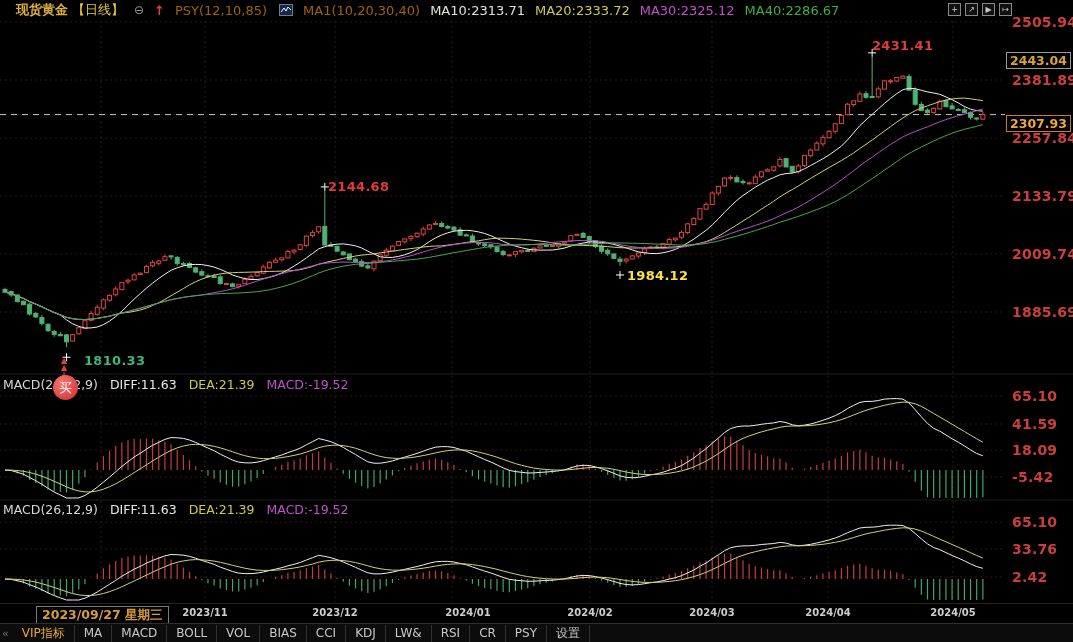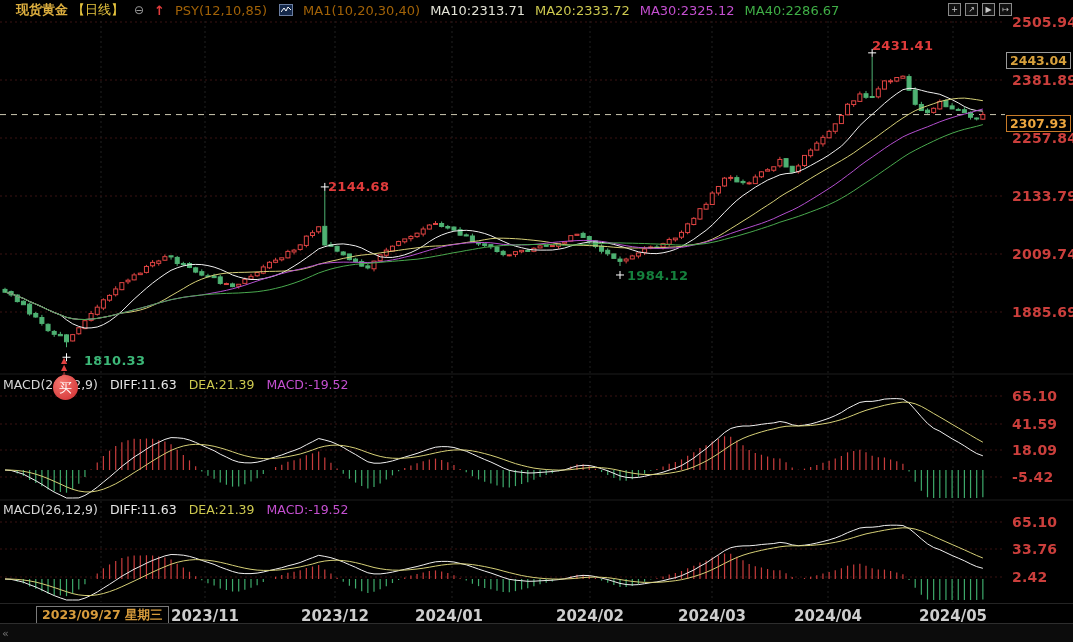--- a/index.html
+++ b/index.html
@@ -29,21 +29,21 @@
   
   .anno{position:absolute;font-size:13px;font-weight:bold;letter-spacing:.3px}
   .tri{position:absolute;color:#e04040;font-size:8px;line-height:8px}
   #signal-ball{left:53px;top:375px;width:25px;height:25px;border-radius:50%;
     background:radial-gradient(circle at 35% 30%,#f4766e,#d02c30);color:#fff;font-size:13px;
     display:flex;align-items:center;justify-content:center;z-index:4}
   
   #xaxis{left:0;top:603px;width:1073px;height:20px;border-top:1px solid #242424}
   #datebox{position:absolute;left:36px;top:2px;height:21px;line-height:15px;padding:0 5px;
     border:1px solid #7a7a7a;color:#d89c3c;font-size:12.5px;font-weight:600}
-  .month{position:absolute;top:3px;transform:translateX(-50%);color:#cdcdcd;font-size:15px;font-weight:600}
+  .month{position:absolute;top:3px;transform:translateX(-50%);color:#cdcdcd;font-size:10px;font-weight:600}
   
   #toolbar{left:0;top:623px;width:1073px;height:19px;background:#0c0c0c;border-top:1px solid #2e2e2e;
     display:flex;align-items:center;font-size:12px;color:#c8c8c8}
   #toolbar .licon{color:#777;margin:0 4px 0 2px;font-size:11px}
   .tab{padding:0 9px;border-right:1px solid #303030;cursor:default;line-height:17px;white-space:nowrap}
   .tab.active{color:#e8a63c}
 </style>
 </head>
 <body>
 
@@ -941,39 +941,54 @@
     <div class="tick" style="top: 416px;">41.59</div>
     <div class="tick" style="top: 442px;">18.09</div>
     <div class="tick" style="top: 469px;">-5.42</div>
     <div class="tick" style="top: 514px;">65.10</div>
     <div class="tick" style="top: 541px;">33.76</div>
     <div class="tick" style="top: 569px;">2.42</div>
   </div>
 <div id="anno-layer">
     <div class="anno" style="left: 872px; top: 38px; color: rgb(224, 59, 59);">2431.41</div>
     <div class="anno" style="left: 328px; top: 179px; color: rgb(224, 59, 59);">2144.68</div>
-    <div class="anno" style="left: 627px; top: 268px; color: #15803d;">1984.12</div>
+    <div class="anno" style="left: 627px; top: 268px; color: #fde047;">1984.12</div>
     <div class="anno" style="left: 84px; top: 353px; color: rgb(60, 184, 120);">1810.33</div>
   </div>
 
 <div id="arrow-stack">
     <div class="tri" style="left: 61px; top: 357px;">▲</div>
     <div class="tri" style="left: 61px; top: 364px;">▲</div>
     <div class="tri" style="left: 61px; top: 371px;">▲</div>
   </div>
 <div id="signal-ball" class="lay">买</div>
 
 <div id="xaxis" class="lay">
   <div id="datebox">2023/09/27 星期三</div>
   <div id="months">
       <div class="month" style="left: 205px;">2023/11</div>
       <div class="month" style="left: 335px;">2023/12</div>
-      <div class="month" style="left: 449px;">2024/01</div>
+      <div class="month" style="left: 468px;">2024/01</div>
       <div class="month" style="left: 590px;">2024/02</div>
       <div class="month" style="left: 712px;">2024/03</div>
       <div class="month" style="left: 828px;">2024/04</div>
       <div class="month" style="left: 953px;">2024/05</div>
     </div>
 </div>
 
 <div id="toolbar" class="lay">
   <span class="licon">«</span>
+  <span id="tabs" style="display:flex">
+      <div class="tab active">VIP指标</div>
+      <div class="tab">MA</div>
+      <div class="tab">MACD</div>
+      <div class="tab">BOLL</div>
+      <div class="tab">VOL</div>
+      <div class="tab">BIAS</div>
+      <div class="tab">CCI</div>
+      <div class="tab">KDJ</div>
+      <div class="tab">LW&amp;</div>
+      <div class="tab">RSI</div>
+      <div class="tab">CR</div>
+      <div class="tab">PSY</div>
+      <div class="tab">设置</div>
+    </span>
 </div>
 
 </body></html>

